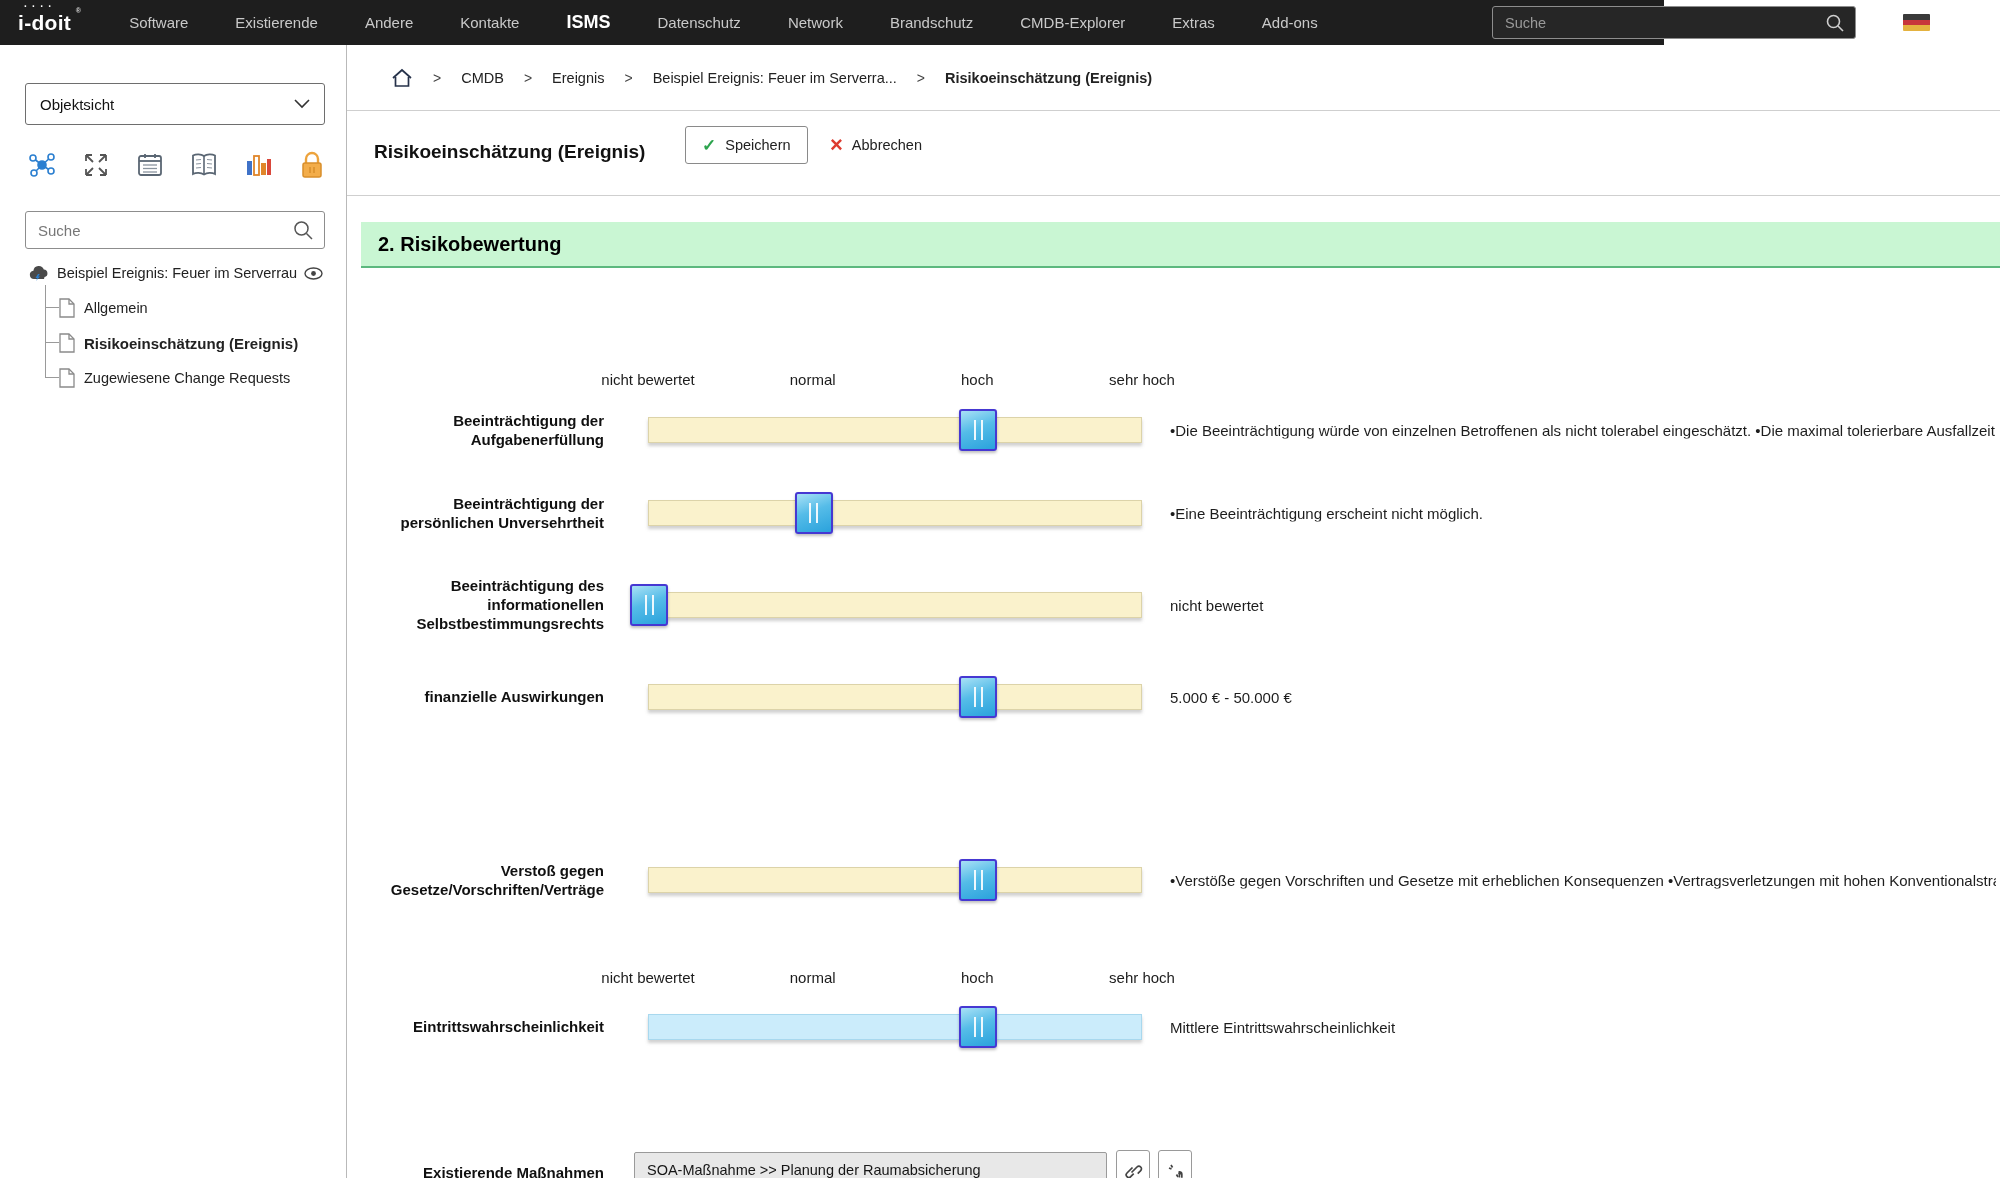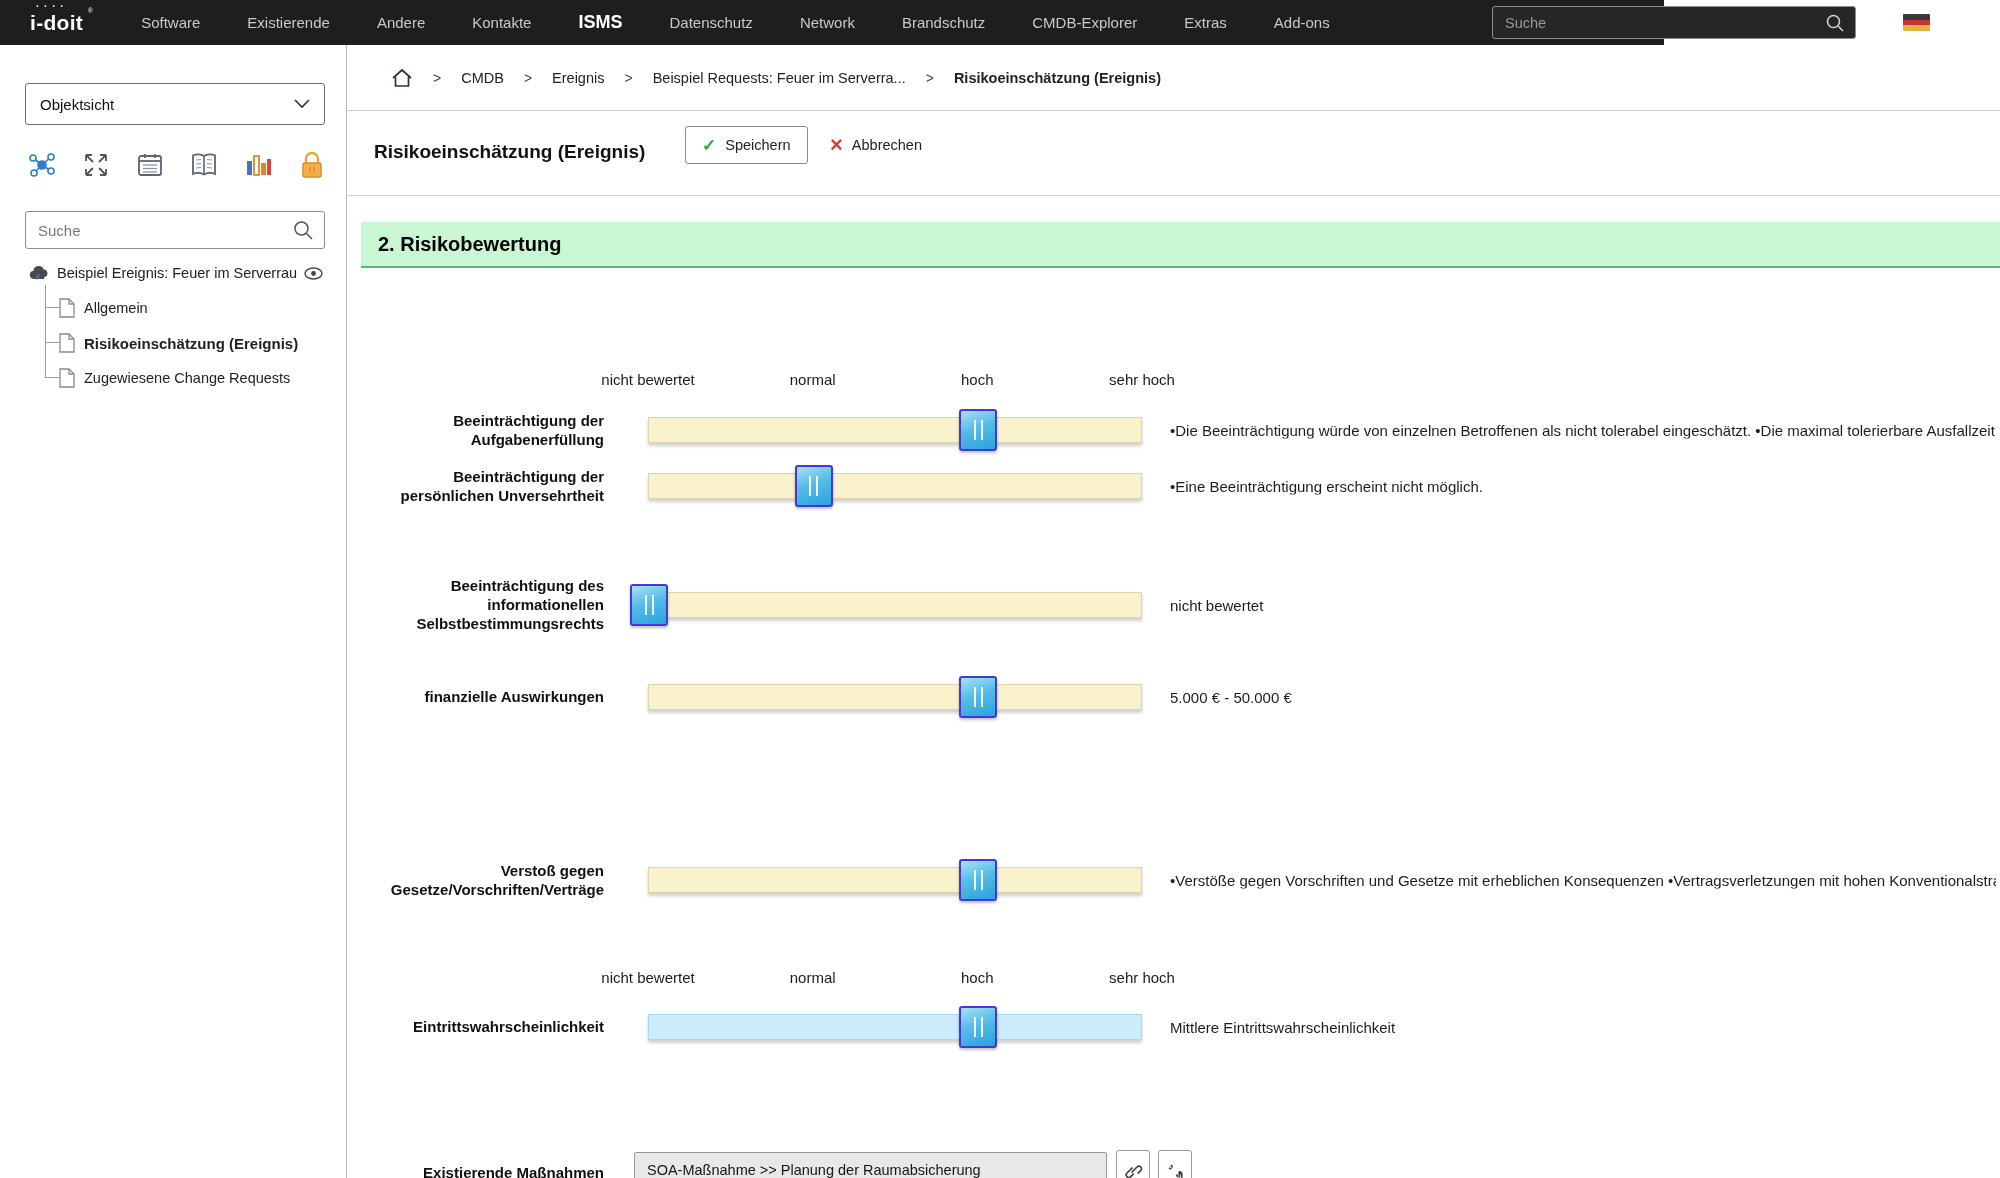--- a/index.html
+++ b/index.html
@@ -1,21 +1,21 @@
 <!DOCTYPE html>
 <html><head>
 <meta charset="utf-8">
 <style>
   *{margin:0;padding:0;box-sizing:border-box;}
   html,body{background:#fff;}
   body{font-family:"Liberation Sans",sans-serif;color:#111;}
   #app{position:relative;width:2000px;height:1178px;background:#fff;overflow:hidden;}
 
   
-  .navbar{position:absolute;top:0;left:0;width:1664px;height:45px;background:#1e1e1e;display:flex;align-items:center;padding-left:12px;}
+  .navbar{position:absolute;top:0;left:0;width:1664px;height:45px;background:#1e1e1e;display:flex;align-items:center;}
   .logo{position:relative;color:#fff;font-weight:bold;font-size:21px;margin-left:18px;letter-spacing:.3px;}
   .logo .logo-dots::before{content:"· · · ·";position:absolute;top:-10px;left:6px;font-size:10px;color:#fff;letter-spacing:1px;}
   .logo::after{content:"®";position:absolute;top:-4px;right:-10px;font-size:7px;color:#ddd;}
   .nav-items{display:flex;margin-left:58px;gap:47px;align-items:center;}
   .nav-item{color:#c9c9c9;font-size:15px;cursor:pointer;white-space:nowrap;}
   .nav-item.active{color:#fff;font-weight:bold;font-size:18px;}
   .nav-search{position:absolute;left:1492px;top:6px;width:364px;height:33px;border:1px solid #8d8d8d;border-radius:3px;display:flex;align-items:center;background:#262626;}
   .nav-search input{flex:1;background:transparent;border:none;outline:none;color:#aaa;font-size:14.5px;padding:0 12px;font-family:inherit;}
   .nav-search input::placeholder{color:#999;}
   .nav-search .mag{margin-right:10px;}
@@ -254,21 +254,21 @@
   <div class="crumbbar">
     <svg width="22" height="20" viewBox="0 0 22 20">
         <path d="M2 10 L11 2 L20 10" fill="none" stroke="#26324a" stroke-width="1.7"></path>
         <path d="M4.5 9 V18 h13 V9" fill="none" stroke="#26324a" stroke-width="1.7"></path>
       </svg>
     <span class="crumb-sep">&gt;</span>
     <span class="crumb">CMDB</span>
     <span class="crumb-sep">&gt;</span>
     <span class="crumb">Ereignis</span>
     <span class="crumb-sep">&gt;</span>
-    <span class="crumb">Beispiel Requests: Feuer im Serverra...</span>
+    <span class="crumb">Beispiel Ereignis: Feuer im Serverra...</span>
     <span class="crumb-sep">&gt;</span>
     <span class="crumb current">Risikoeinschätzung (Ereignis)</span>
   </div>
 
   <div class="titlebar">
     <div class="page-title">Risikoeinschätzung (Ereignis)</div>
     <button class="btn-save">
       <span class="chk">✓</span>
       <span>Speichern</span>
     </button>
@@ -292,21 +292,21 @@
   <div class="srow" style="top:380px">
     <div class="slabel">Beeinträchtigung der Aufgabenerfüllung</div>
     <div class="track yellow">
         <div class="handle" style="left: 310.3px;">
           <span class="grip"></span>
         </div>
       </div>
     <div class="sval">•Die Beeinträchtigung würde von einzelnen Betroffenen als nicht tolerabel eingeschätzt. •Die maximal tolerierbare Ausfallzeit li</div>
   </div>
 
-  <div class="srow" style="top:436px">
+  <div class="srow" style="top:463px">
     <div class="slabel">Beeinträchtigung der persönlichen Unversehrtheit</div>
     <div class="track yellow">
         <div class="handle" style="left: 145.7px;">
           <span class="grip"></span>
         </div>
       </div>
     <div class="sval">•Eine Beeinträchtigung erscheint nicht möglich.</div>
   </div>
 
   <div class="srow" style="top:555px">

